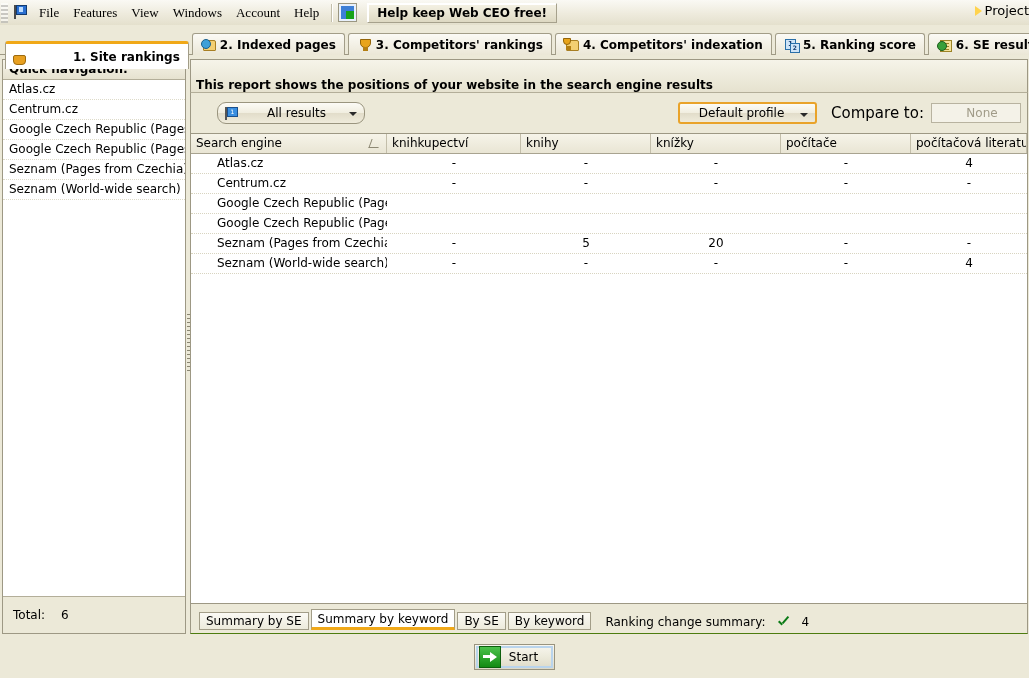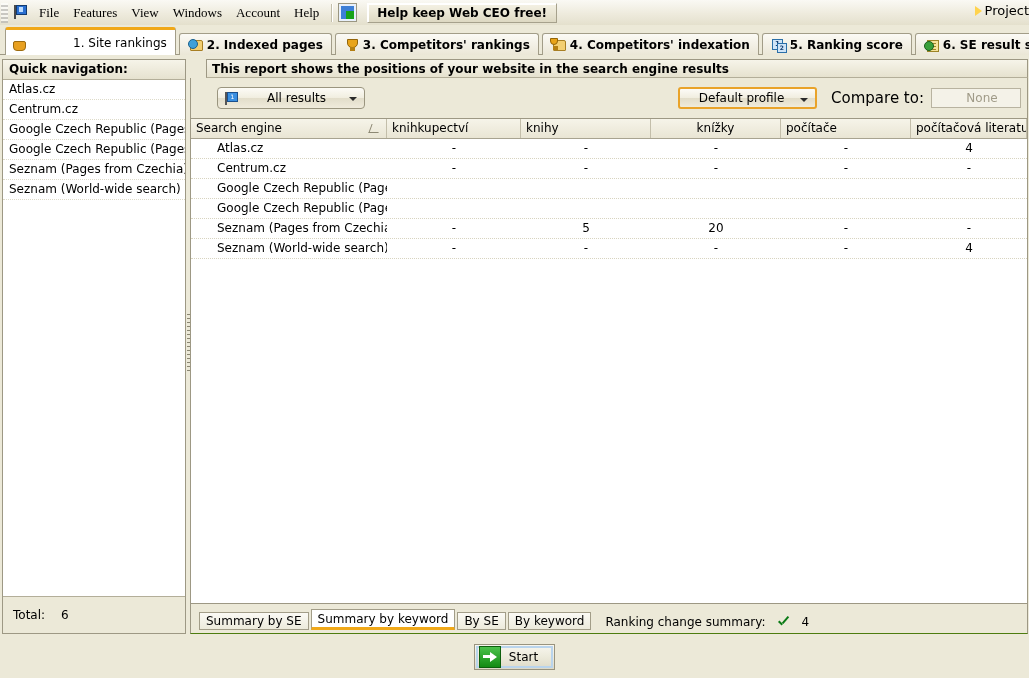--- a/index.html
+++ b/index.html
@@ -73,25 +73,25 @@
     background:linear-gradient(to bottom,#fbfaf5,#ebe7d7);
     border:1px solid #a29d88;border-bottom:none;
     border-radius:3px 3px 0 0;
     font-size:12px;white-space:nowrap;
     position:relative;top:1px;
     color:#000;
     font-weight:bold;
   }
   .tab:first-child{margin-left:5px;}
   .tab.active{
-    height:25px;top:1px;
+    height:25px;top:15px;
     background:#fff;
     border-top:3px solid #f0a818;
     border-left:1px solid #a29d88;border-right:1px solid #a29d88;
-    font-weight:normal;
+    font-weight:bold;
     z-index:5;
     gap:44px;
   }
   .tico{width:15px;height:14px;position:relative;flex:0 0 auto;}
   
   .ico-globe{background:radial-gradient(circle at 6px 6px,#7ec4ef 0%,#2a7fc0 70%,#15527f 100%);border-radius:50%;width:12px;height:12px;}
   .ico-globe:after{content:"";position:absolute;left:-1px;top:5px;width:11px;height:8px;background:#e8a020;border-radius:2px 2px 4px 4px;border:1px solid #9c6b10;}
   
   .ico-folder{position:absolute;left:2px;top:2px;width:11px;height:9px;background:#f3cf72;border:1px solid #a87f23;border-radius:1px 2px 1px 1px;}
   .ico-folder2{position:absolute;left:0px;top:1px;width:8px;height:8px;border-radius:50%;background:#3fa0d8;border:1px solid #1c608c;}
@@ -139,37 +139,36 @@
     background-image:linear-gradient(to bottom,#8a8672 0 1px,transparent 1px 4px);
     background-size:3px 4px;
   }
   
   #rightpanel{
     position:absolute;left:190px;top:59px;width:838px;height:575px;
     box-sizing:border-box;
     display:flex;flex-direction:column;
   }
   #report-title{
-    height:19px;line-height:19px;padding:0 5px;
+    height:19px;line-height:19px;padding:16px 5px;
     background:linear-gradient(to bottom,#f6f4e9,#e6e2cf);
     border:1px solid #9d9884;border-bottom:1px solid #b3ae99;
     font-weight:bold;font-size:12px;
     box-sizing:border-box;
-    margin-left:16px;
   }
   #toolrow{
     height:40px;display:flex;align-items:center;
     background:#ece9d8;
     border-left:1px solid #9d9884;border-right:1px solid #9d9884;
     padding:0 6px;box-sizing:border-box;
   }
   .combo{
     height:22px;display:flex;align-items:center;
     background:linear-gradient(to bottom,#fcfbf6 0%,#f1eee0 48%,#e2ddca 52%,#efebdb 100%);
-    border:1px solid #9a957f;border-radius:4px;
+    border:1px solid #9a957f;border-radius:9px;
     box-sizing:border-box;position:relative;
   }
   .combo .ctext{flex:1;text-align:center;font-size:12px;padding:0 16px 0 4px;white-space:nowrap;}
   .combo .carrow{
     position:absolute;right:7px;top:9px;width:0;height:0;
     border-left:4px solid transparent;border-right:4px solid transparent;
     border-top:4px solid #2a2a2a;
   }
   #results-combo{width:148px;margin-left:20px;padding-left:5px;}
   #results-combo .flagico{width:16px;height:15px;position:relative;margin-right:2px;}
@@ -217,21 +216,21 @@
   #grid-body{flex:1;background:#fff;}
   .grow{display:flex;height:19px;border-bottom:1px dotted #d8d4c0;}
   .gcell{
     box-sizing:border-box;line-height:19px;font-size:12px;
     padding:0 5px;white-space:nowrap;overflow:hidden;
   }
   .gcell.name{padding-left:26px;}
   .gcell.num{text-align:center;}
   
   .c0{width:196px;} .c1{width:134px;} .c2{width:130px;}
-  .c3{width:130px;text-align:center;} .c4{width:130px;} .c5{width:116px;}
+  .c3{width:130px;} .c4{width:130px;} .c5{width:116px;}
   
   #bottomrow{
     height:30px;display:flex;align-items:flex-end;
     background:#ece9d8;
     border-left:1px solid #9d9884;border-right:1px solid #9d9884;
     border-bottom:1px solid #4d7c0f;
     box-sizing:border-box;padding:0 0 3px 8px;
   }
   .btab{
     height:18px;line-height:17px;padding:0 6px;margin-right:2px;

